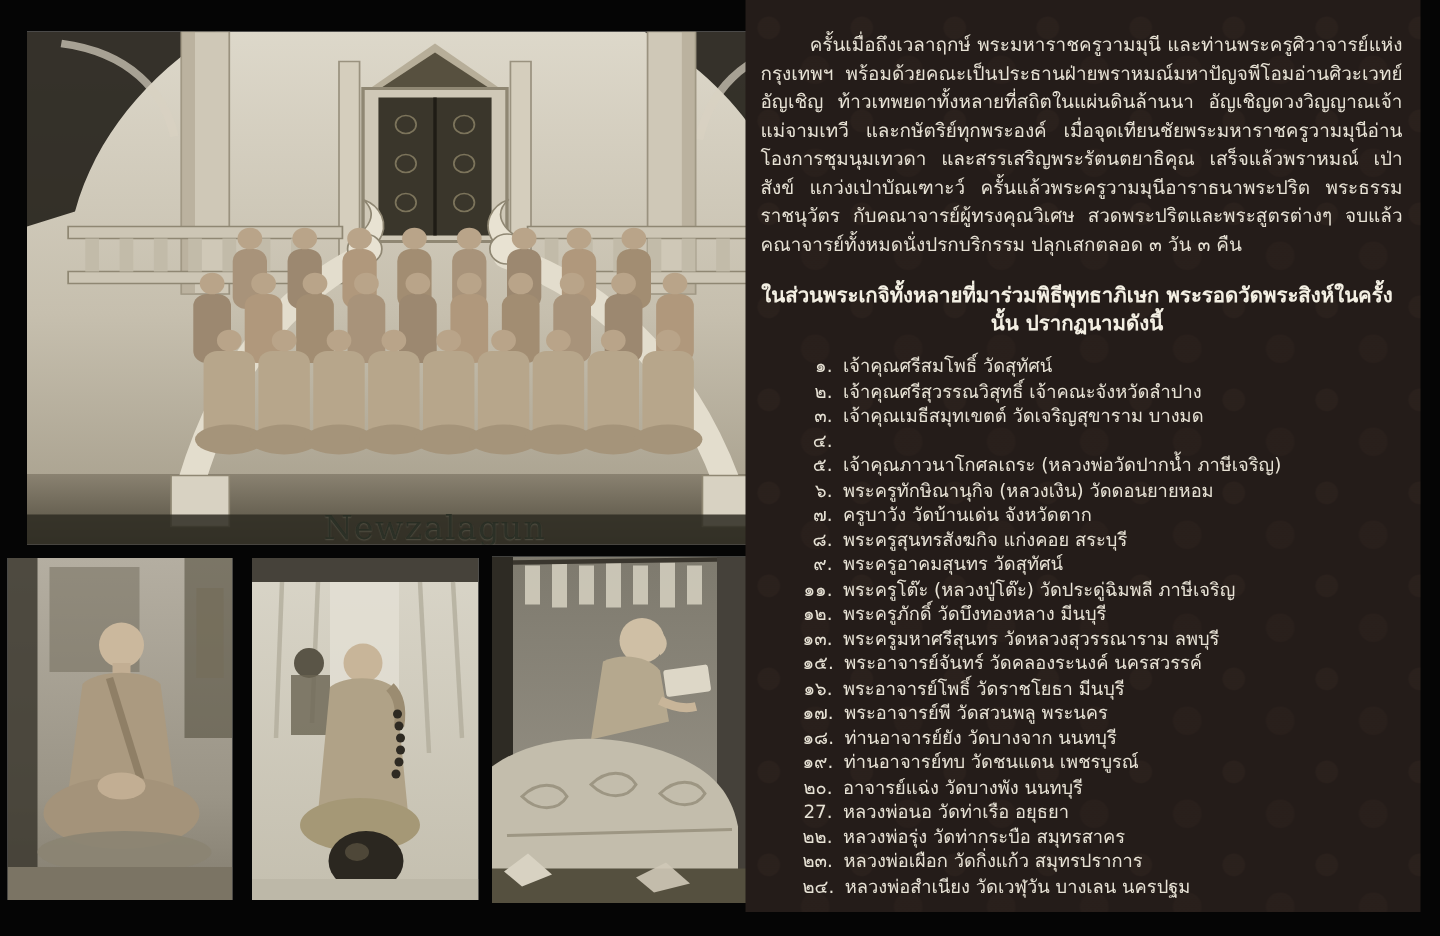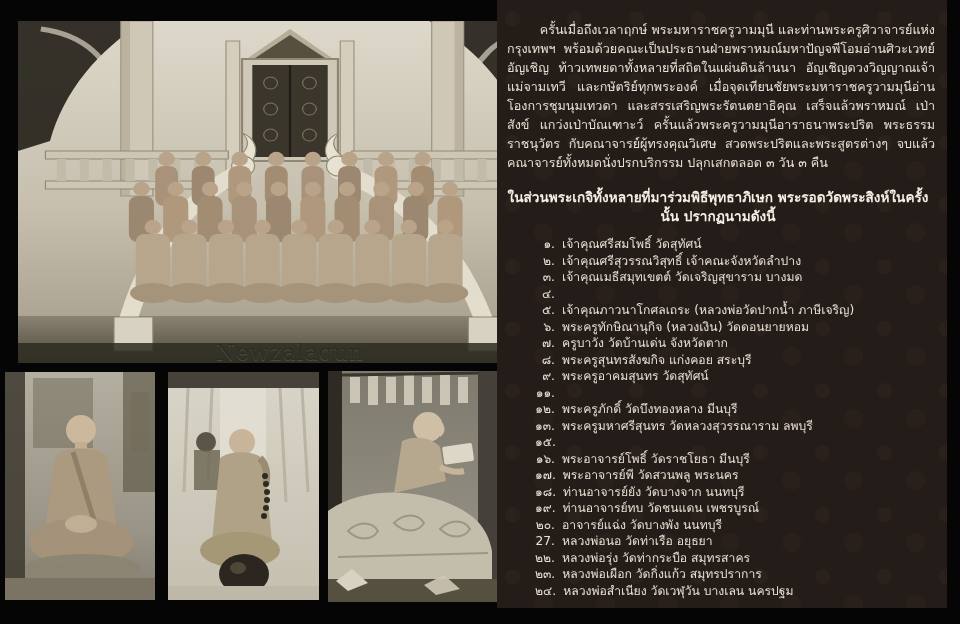--- a/index.html
+++ b/index.html
@@ -356,31 +356,33 @@
         <li>
           <span class="num">๘.</span>
           <span class="name">พระครูสุนทรสังฆกิจ แก่งคอย สระบุรี</span>
         </li>
         <li>
           <span class="num">๙.</span>
           <span class="name">พระครูอาคมสุนทร วัดสุทัศน์</span>
         </li>
         <li>
           <span class="num">๑๑.</span>
+          <span class="name">พระครูโต๊ะ (หลวงปู่โต๊ะ) วัดประดู่ฉิมพลี ภาษีเจริญ</span>
         </li>
         <li>
           <span class="num">๑๒.</span>
           <span class="name">พระครูภักดิ์ วัดบึงทองหลาง มีนบุรี</span>
         </li>
         <li>
           <span class="num">๑๓.</span>
           <span class="name">พระครูมหาศรีสุนทร วัดหลวงสุวรรณาราม ลพบุรี</span>
         </li>
         <li>
           <span class="num">๑๕.</span>
+          <span class="name">พระอาจารย์จันทร์ วัดคลองระนงค์ นครสวรรค์</span>
         </li>
         <li>
           <span class="num">๑๖.</span>
           <span class="name">พระอาจารย์โพธิ์ วัดราชโยธา มีนบุรี</span>
         </li>
         <li>
           <span class="num">๑๗.</span>
           <span class="name">พระอาจารย์พี วัดสวนพลู พระนคร</span>
         </li>
         <li>

